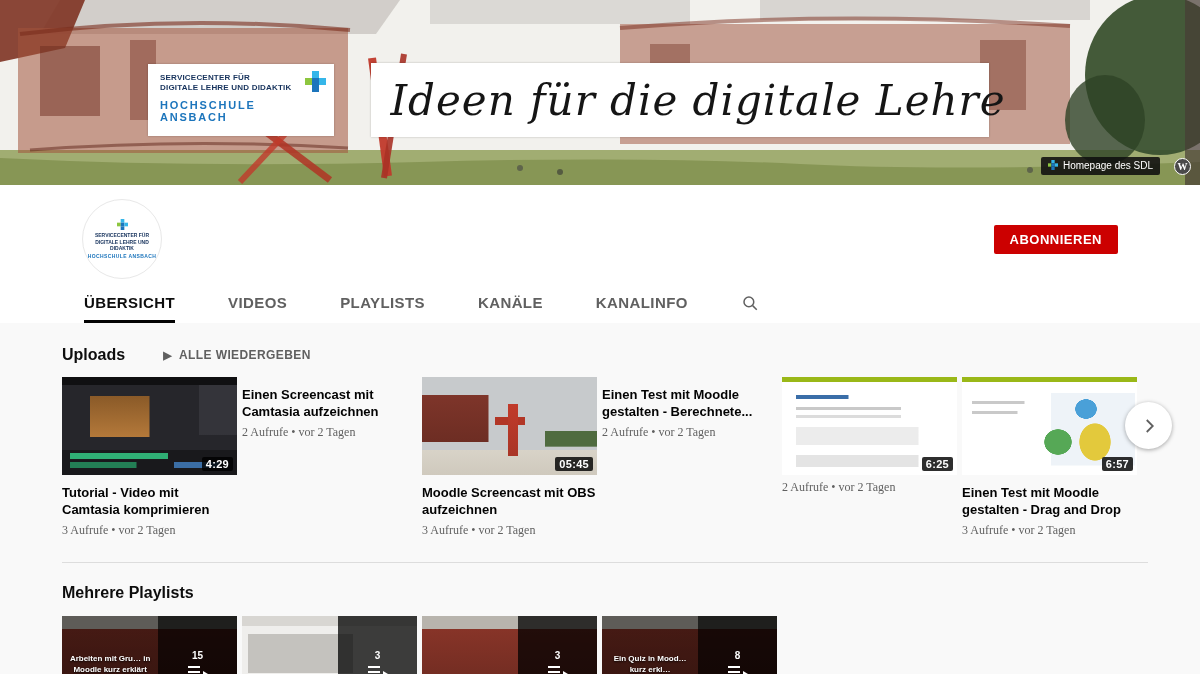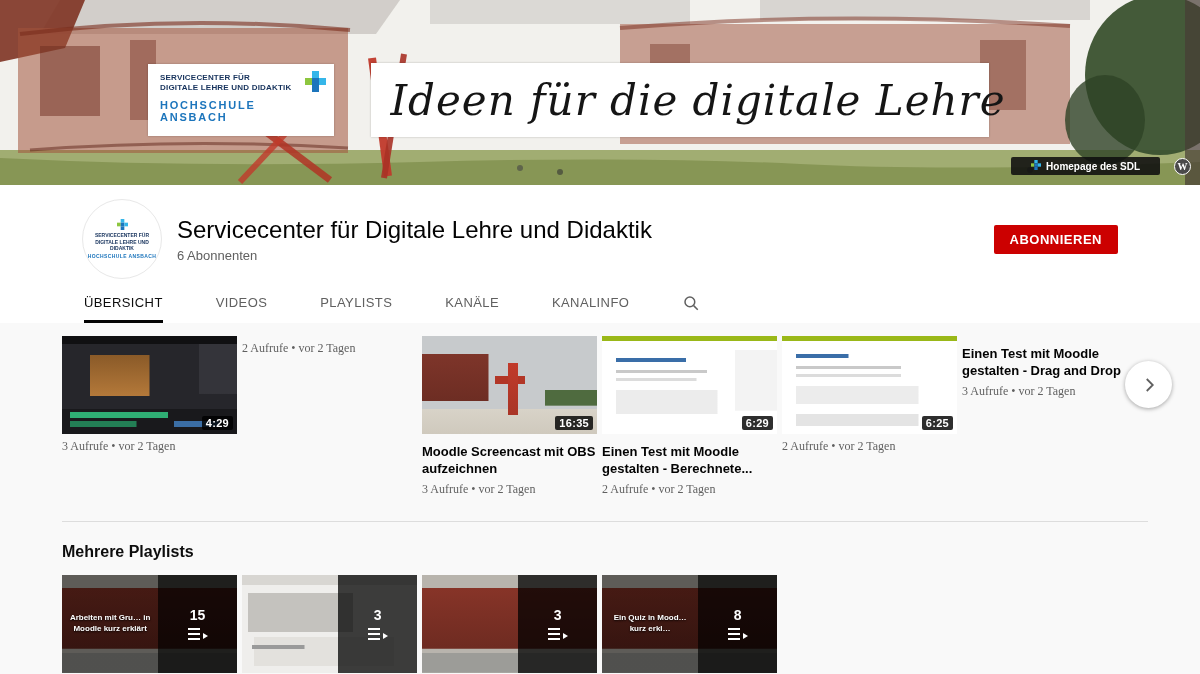--- a/index.html
+++ b/index.html
@@ -11,23 +11,23 @@
   .banner-art { position:absolute; inset:0; width:100%; height:100%; display:block; }
   .logo-box { position:absolute; left:148px; top:64px; width:186px; height:72px; background:#fff;
               padding:9px 10px 8px 12px; box-shadow:0 0 2px rgba(0,0,0,.25); }
   .logo-cross { position:absolute; top:7px; right:8px; }
   .logo-l1, .logo-l2 { font-size:8px; font-weight:bold; color:#16325c; letter-spacing:.2px; line-height:1.3; }
   .logo-l3 { font-size:11px; font-weight:bold; color:#1c75bc; letter-spacing:1.8px; margin-top:5px; }
   .tagline-box { position:absolute; left:371px; top:63px; width:618px; height:74px; background:#fff;
                  display:flex; align-items:center; justify-content:center; box-shadow:0 0 2px rgba(0,0,0,.25); }
   .tagline-box span { font-family:"DejaVu Serif", serif; font-style:italic; font-size:42px; color:#151515;
                       white-space:nowrap; letter-spacing:1px;padding-left:36px; }
-  .homepage-badge { position:absolute; right:40px; bottom:10px; display:flex; align-items:center; gap:5px;
-                    background:rgba(15,15,15,.88); color:#fff; font-size:10px; font-weight:bold;
-                    padding:3px 20px; border-radius:2px; cursor:pointer; }
+  .homepage-badge { position:absolute; right:40px; bottom:10px; display:flex; gap:5px;
+                    background:rgba(15,15,15,.88); color:#fff; font-size:10px; font-weight:normal;
+                    padding:3px 7px; border-radius:2px; cursor:pointer; }
   .wp-icon { position:absolute; right:9px; bottom:10px; width:17px; height:17px; border-radius:50%;
              background:#4a4a4a; border:1px solid #fff; color:#fff; display:flex; align-items:center;
              justify-content:center; font-family:"Liberation Serif", serif; font-weight:bold; font-size:10px;
              cursor:pointer; }
 
   
   .channel-header { background:#fff; }
   .header-inner { display:flex; align-items:center; padding:14px 82px 4px 82px; }
   .avatar { width:80px; height:80px; border-radius:50%; background:#fff; border:1px solid #e8e8e8;
             display:flex; flex-direction:column; align-items:center; justify-content:center;
@@ -37,21 +37,21 @@
   .avatar svg { margin-bottom:2px; }
   .ch-info { margin-left:15px; }
   .ch-name { font-size:24px; font-weight:400; color:#030303; }
   .ch-subs { font-size:13px; color:#606060; margin-top:4px; }
   .subscribe-btn { margin-left:auto; background:#cc0000; color:#fff; border:none; border-radius:2px;
                    font-family:"Liberation Sans", sans-serif; font-size:13px; font-weight:bold;
                    letter-spacing:.5px; padding:7px 16px; cursor:pointer; }
 
   
   .tabs-row { display:flex; align-items:stretch; padding-left:84px; height:40px; background:#fff; }
-  .tab { font-size:13px; font-weight:normal; letter-spacing:.4px; color:#606060; line-height:40px;
+  .tab { font-size:15px; font-weight:bold; letter-spacing:.4px; color:#606060; line-height:40px;
          margin-right:53px; cursor:pointer; border-bottom:3px solid transparent; }
   .tab.active { color:#0d0d0d; border-bottom-color:#030303; }
   .search-btn { background:none; border:none; display:flex; align-items:center; cursor:pointer; padding:0; }
 
   
   .page-content { background:#f9f9f9; padding:0 52px 0 62px; }
   .sec-head { display:flex; align-items:center; padding-top:23px; }
   .sec-title { font-size:16px; font-weight:bold; color:#0d0d0d; }
   .play-all { display:flex; align-items:center; gap:7px; margin-left:38px; color:#606060;
               font-size:12px; font-weight:bold; letter-spacing:.4px; cursor:pointer; }
@@ -74,21 +74,21 @@
 
   .divider { height:1px; background:#ddd; margin-top:24px; }
 
   .playlists-head { padding-top:21px; }
   .playlist-row { display:flex; gap:5px; margin-top:14px; }
   .playlist-card { width:175px; flex:none; cursor:pointer; }
   .pthumb { position:relative; width:175px; height:98px; overflow:hidden; background:#cfcac2;
             background-repeat:no-repeat; }
   .pl-overlay { position:absolute; top:0; right:0; width:45%; height:100%; background:rgba(0,0,0,.75);
                 display:flex; flex-direction:column; align-items:center; justify-content:center; gap:5px; }
-  .pl-count { color:#fff; font-size:14px; font-weight:bold; }
+  .pl-count { color:#fff; font-size:10px; font-weight:bold; }
   .pl-caption { position:absolute; left:0; top:0; width:55%; height:100%; display:flex; align-items:center;
                 justify-content:center; text-align:center; color:#fff; font-size:8px; font-weight:bold;
                 line-height:1.35; padding:6px; text-shadow:0 1px 2px rgba(0,0,0,.9);
                 background:rgba(0,0,0,.25); }
 
   
   .thumb-camtasia1 { background-color:#26262b;
     background-image:
       linear-gradient(#101012,#101012),
       linear-gradient(#8a5a28,#b4793a),
@@ -254,24 +254,20 @@
         <rect x="10" y="0" width="10" height="10" fill="#35b6e9"></rect>
         <rect x="0" y="10" width="10" height="10" fill="#8dc63f"></rect>
         <rect x="10" y="10" width="10" height="10" fill="#1c75bc"></rect>
         <rect x="20" y="10" width="10" height="10" fill="#35b6e9"></rect>
         <rect x="10" y="20" width="10" height="10" fill="#1c75bc"></rect>
       </svg>
       <div class="avatar-l1">SERVICECENTER FÜR</div>
       <div class="avatar-l2">DIGITALE LEHRE UND DIDAKTIK</div>
       <div class="avatar-l3">HOCHSCHULE ANSBACH</div>
     </div>
-    <div class="ch-info">
-      <h1 class="ch-name">Servicecenter für Digitale Lehre und Didaktik</h1>
-      <div class="ch-subs">6 Abonnenten</div>
-    </div>
     <button class="subscribe-btn">ABONNIEREN</button>
   </div>
 
   <div class="tabs-row">
     <div class="tab active">ÜBERSICHT</div>
     <div class="tab">VIDEOS</div>
     <div class="tab">PLAYLISTS</div>
     <div class="tab">KANÄLE</div>
     <div class="tab">KANALINFO</div>
     <button class="search-btn">
@@ -279,57 +275,66 @@
         <circle cx="10.5" cy="10.5" r="6.5" fill="none" stroke="#606060" stroke-width="2"></circle>
         <line x1="15.5" y1="15.5" x2="21" y2="21" stroke="#606060" stroke-width="2"></line>
       </svg>
     </button>
   </div>
 </div>
 
 <div class="page-content">
 
   <section>
+    <div class="sec-head">
+      <h2 class="sec-title">Uploads</h2>
+      <div class="play-all">
+        <span class="tri">▶</span>
+        <span>ALLE WIEDERGEBEN</span>
+      </div>
+    </div>
     <div class="row-wrap">
       <div class="video-row">
   <div class="video-card">
     <div class="thumb thumb-camtasia1">
       <span class="duration">4:29</span>
     </div>
+    <div class="v-title">Tutorial - Video mit Camtasia komprimieren</div>
     <div class="v-meta">3 Aufrufe • vor 2 Tagen</div>
   </div>
 
   <div class="video-card">
+    <div class="v-title">Einen Screencast mit Camtasia aufzeichnen</div>
     <div class="v-meta">2 Aufrufe • vor 2 Tagen</div>
   </div>
 
   <div class="video-card">
     <div class="thumb thumb-photo">
-      <span class="duration">16:35</span>
+      <span class="duration">05:45</span>
     </div>
     <div class="v-title">Moodle Screencast mit OBS aufzeichnen</div>
     <div class="v-meta">3 Aufrufe • vor 2 Tagen</div>
   </div>
 
   <div class="video-card">
-    <div class="thumb thumb-moodleA">
-      <span class="duration">6:29</span>
-    </div>
     <div class="v-title">Einen Test mit Moodle gestalten - Berechnete...</div>
     <div class="v-meta">2 Aufrufe • vor 2 Tagen</div>
   </div>
 
   <div class="video-card">
     <div class="thumb thumb-moodleB">
       <span class="duration">6:25</span>
     </div>
     <div class="v-meta">2 Aufrufe • vor 2 Tagen</div>
   </div>
 
   <div class="video-card">
+    <div class="thumb thumb-moodleMap">
+      <span class="duration">6:57</span>
+    </div>
     <div class="v-title">Einen Test mit Moodle gestalten - Drag and Drop a...</div>
     <div class="v-meta">3 Aufrufe • vor 2 Tagen</div>
   </div>
 </div>
       <button class="next-btn">
         <svg width="18" height="18" viewBox="0 0 24 24">
           <polyline points="9,4 17,12 9,20" fill="none" stroke="#606060" stroke-width="2.4"></polyline>
         </svg>
       </button>
     </div>

